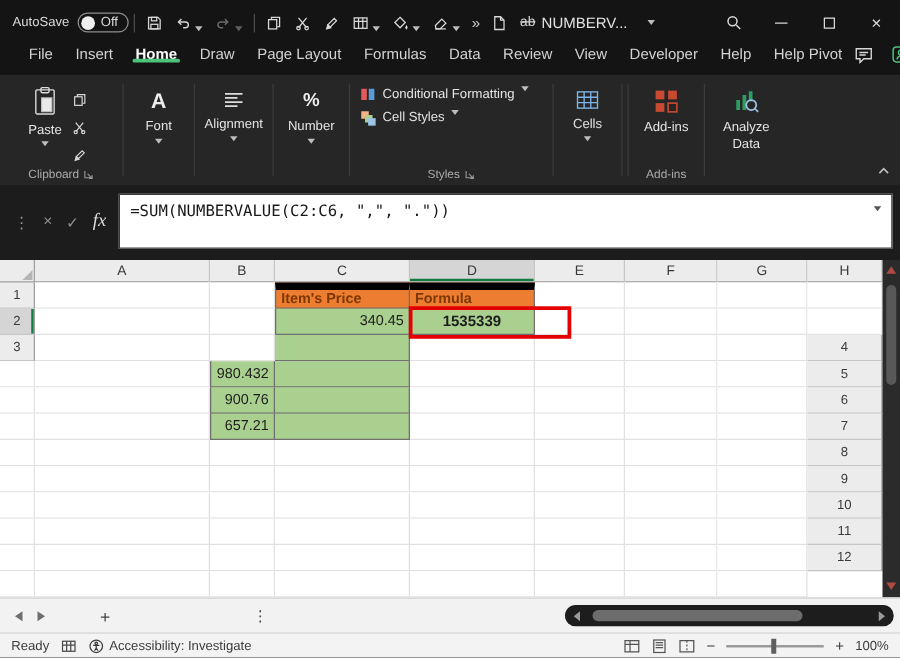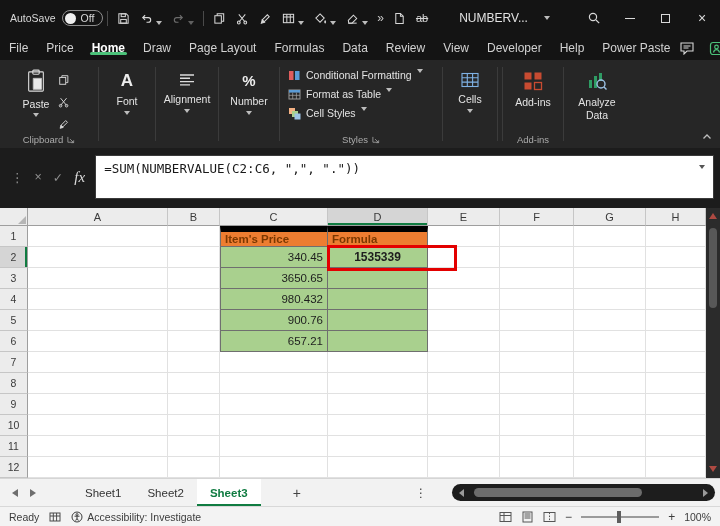--- a/index.html
+++ b/index.html
@@ -10,28 +10,28 @@
 .titlebar{height:36px;background:#141414;display:flex;align-items:center;padding-left:10px;color:#D9D9D9}
 .autosave{display:flex;align-items:center;gap:6px;font-size:10.5px}
 .as-pill{display:inline-flex;align-items:center;gap:5px;border:1px solid #8E8E8E;border-radius:9px;padding:1px 8px 1px 2px}
 .as-knob{width:11px;height:11px;background:#EFEFEF;border-radius:50%}
 .tb-btn{background:none;border:0;display:inline-flex;align-items:flex-end;gap:3px;padding:4px 5px;color:#D9D9D9;cursor:pointer}
 .tb-sep{width:1px;height:15px;background:#4A4A4A;margin:0 4px}
 .chev{width:0;height:0;border-left:3px solid transparent;border-right:3px solid transparent;border-top:4px solid #BDBDBD;display:inline-block}
 .dim{opacity:.45}
 .ov{font-size:12px;color:#C9C9C9;padding:0 4px}
 .ab-glyph{font-size:11px;color:#D5D5D5;text-decoration:line-through}
-.doc-title{display:flex;align-items:center;gap:16px;font-size:12px;color:#E2E2E2;margin:0 26px;white-space:nowrap}
+.doc-title{display:flex;align-items:center;gap:16px;font-size:12px;color:#E2E2E2;margin:0 0;white-space:nowrap}
 .sp{flex:1}
 .win-btn{width:38px;height:36px;display:flex;align-items:center;justify-content:center;background:none;border:0;color:#D9D9D9;font-size:14px;cursor:pointer}
 .min-glyph{width:10px;height:1px;background:#D9D9D9}
 .max-glyph{width:9px;height:9px;border:1px solid #D9D9D9}
 
 
-.menubar{height:24px;background:#141414;display:flex;align-items:center;padding:0 0;color:#D2D2D2}
+.menubar{height:24px;background:#141414;display:flex;align-items:flex-start;padding:0 14px;color:#D2D2D2}
 #menu-items{display:flex;align-items:stretch}
 .menu-item{font-size:12px;padding:0 9px;display:flex;align-items:center;position:relative;cursor:pointer;white-space:nowrap}
 .menu-item.active{color:#FFF;font-weight:bold}
 .menu-item.active::after{content:"";position:absolute;left:7px;right:7px;bottom:0;height:3px;background:#4CC27A;border-radius:2px}
 .menu-right{margin-left:auto;display:flex;gap:14px;align-items:center;padding-right:6px}
 
 
 .ribbon{height:88px;background:#262626;display:flex;padding:0 2px;position:relative}
 .rsep{width:1px;background:#3B3B3B;margin:7px 2px}
 .rgroup{position:relative;height:100%}
@@ -229,31 +229,31 @@
       </button>
     <button class="win-btn">
         <span class="max-glyph"></span>
       </button>
     <button class="win-btn">×</button>
   </div>
 
   <div class="menubar">
     <div id="menu-items">
         <span class="menu-item">File</span>
-        <span class="menu-item">Price</span>
+        <span class="menu-item">Insert</span>
         <span class="menu-item active">Home</span>
         <span class="menu-item">Draw</span>
         <span class="menu-item">Page Layout</span>
         <span class="menu-item">Formulas</span>
         <span class="menu-item">Data</span>
         <span class="menu-item">Review</span>
         <span class="menu-item">View</span>
         <span class="menu-item">Developer</span>
         <span class="menu-item">Help</span>
-        <span class="menu-item">Power Paste</span>
+        <span class="menu-item">Help Pivot</span>
       </div>
     <div class="menu-right">
       <span class="ic">
           <svg width="16" height="14" viewBox="0 0 16 14" fill="none" stroke="#D8D8D8" stroke-width="1.1">
             <path d="M2 2h12v8H8l-3 3v-3H2z"></path>
             <path d="M4.5 5h7M4.5 7h5"></path>
           </svg>
         </span>
       <span class="ic">
           <svg width="15" height="15" viewBox="0 0 15 15" fill="none" stroke="#4CC27A" stroke-width="1.2">
@@ -357,31 +357,20 @@
               <svg width="13" height="13" viewBox="0 0 13 13">
                 <rect x="1" y="2" width="4.5" height="9" fill="#E05C5C"></rect>
                 <rect x="7" y="2" width="4.5" height="9" fill="#5B9BD5"></rect>
               </svg>
             </span>
           <span>Conditional Formatting</span>
           <span class="chev"></span>
         </button>
         <button class="stylebtn">
           <span class="ic">
-              <svg width="13" height="13" viewBox="0 0 13 13" fill="none">
-                <rect x="1" y="2" width="11" height="9" stroke="#9A9A9A"></rect>
-                <rect x="1" y="2" width="11" height="2.6" fill="#5B9BD5"></rect>
-                <path d="M1 7.3h11M4.7 4.6v6.4M8.4 4.6v6.4" stroke="#9A9A9A" stroke-width=".8"></path>
-              </svg>
-            </span>
-          <span>Format as Table</span>
-          <span class="chev"></span>
-        </button>
-        <button class="stylebtn">
-          <span class="ic">
               <svg width="13" height="13" viewBox="0 0 13 13">
                 <rect x="1" y="1" width="6" height="6" fill="#F4B183"></rect>
                 <rect x="4" y="4" width="6" height="6" fill="#A9D08E"></rect>
                 <rect x="6.5" y="6.5" width="6" height="6" fill="#9DC3E6"></rect>
               </svg>
             </span>
           <span>Cell Styles</span>
           <span class="chev"></span>
         </button>
       </div>
@@ -493,21 +482,20 @@
         <div class="cell"></div>
         <div class="cell tbl tbl-left g-cell num">340.45</div>
         <div class="cell tbl g-cell d2">1535339</div>
         <div class="cell"></div>
         <div class="cell"></div>
         <div class="cell"></div>
         <div class="cell"></div>
         <div class="rowhdr">3</div>
         <div class="cell"></div>
         <div class="cell"></div>
-        <div class="cell tbl tbl-left g-cell num">3650.65</div>
         <div class="cell tbl g-cell"></div>
         <div class="cell"></div>
         <div class="cell"></div>
         <div class="cell"></div>
         <div class="cell"></div>
         <div class="rowhdr">4</div>
         <div class="cell"></div>
         <div class="cell"></div>
         <div class="cell tbl tbl-left g-cell num">980.432</div>
         <div class="cell tbl g-cell"></div>
@@ -594,25 +582,20 @@
       <span class="vs-thumb"></span>
       <span class="vs-down"></span>
     </div>
   </div>
 
   <div class="tabbar">
     <div class="tab-nav">
       <span class="tri-l"></span>
       <span class="tri-r"></span>
     </div>
-    <div id="sheet-tabs">
-        <div class="sheet-tab">Sheet1</div>
-        <div class="sheet-tab">Sheet2</div>
-        <div class="sheet-tab active">Sheet3</div>
-      </div>
     <span class="tab-plus">+</span>
     <span class="tab-dots">⋮</span>
     <div class="hscroll">
       <span class="hs-l"></span>
       <span class="hs-thumb"></span>
       <span class="hs-r"></span>
     </div>
   </div>
 
   <div class="statusbar">

